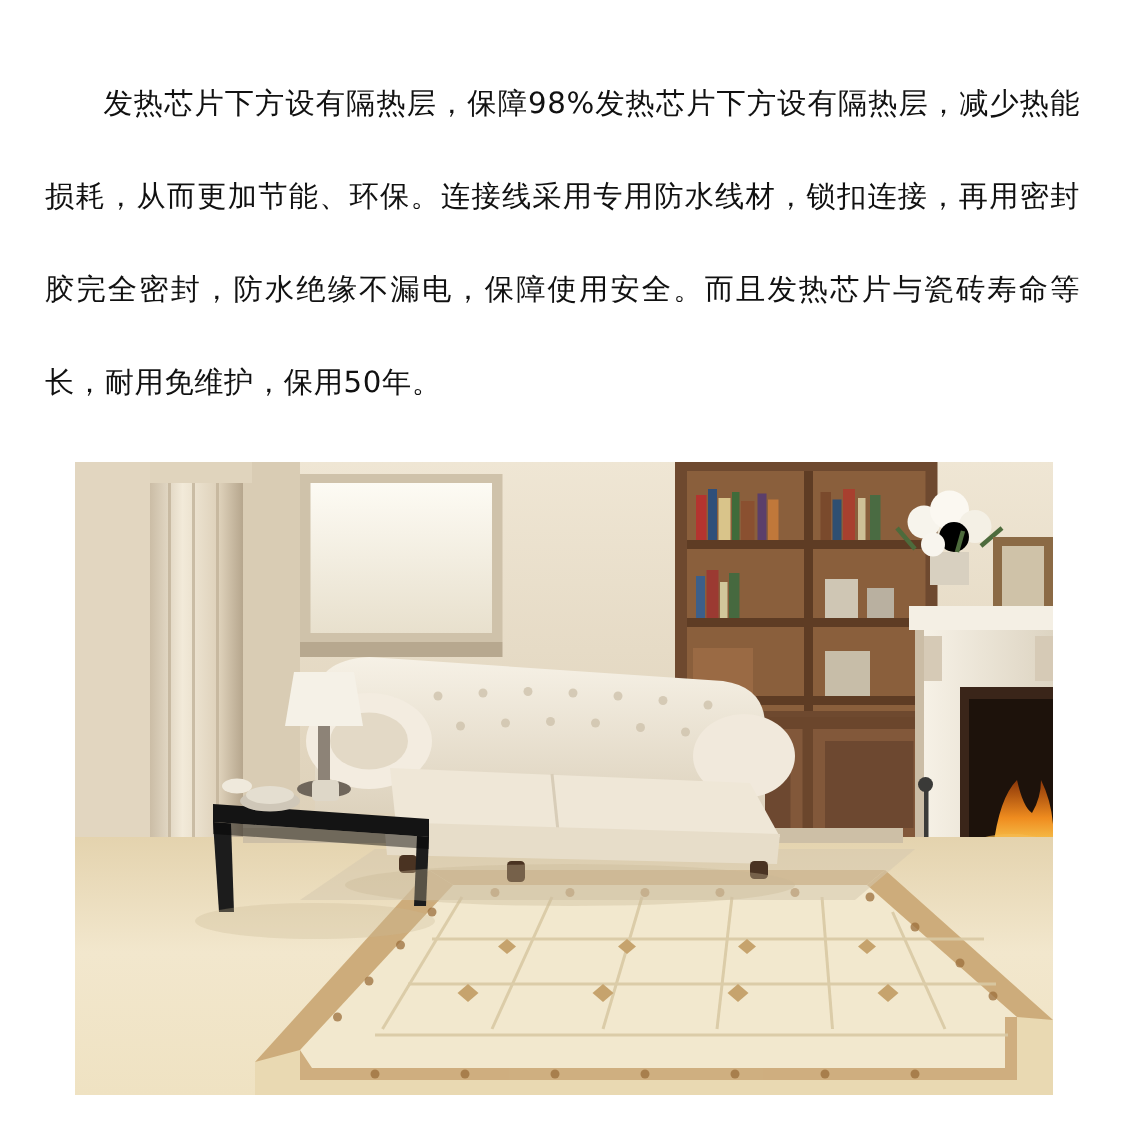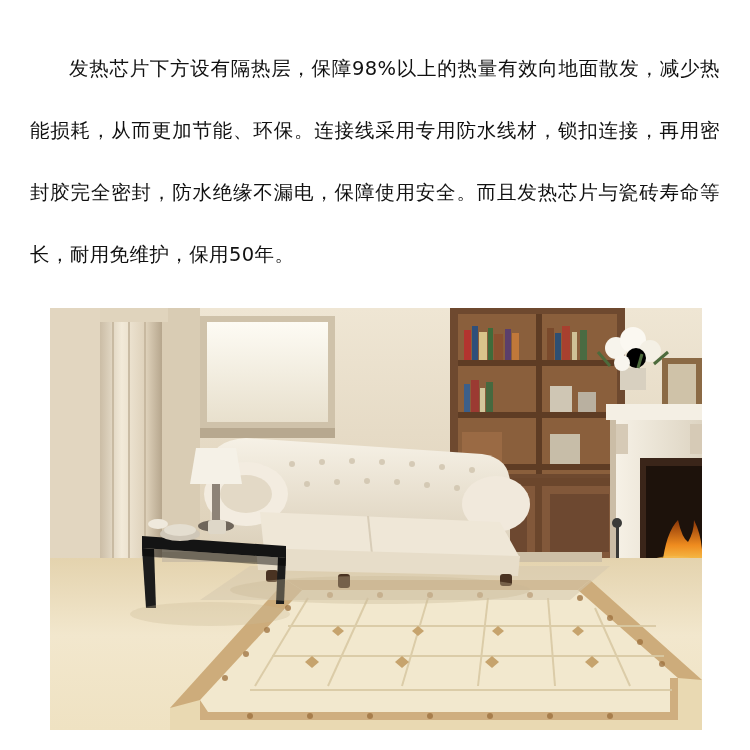--- a/index.html
+++ b/index.html
@@ -40,21 +40,21 @@
   }
   .figure svg {
     display: block;
   }
 </style>
 </head>
 <body>
 
 <div class="page">
 
-  <p class="article-text">发热芯片下方设有隔热层，保障98%以上的热量有效向地面散发，减少热能损耗，从而更加节能、环保。连接线采用专用防水线材，锁扣连接，再用密封胶完全密封，防水绝缘不漏电，保障使用安全。而且发热芯片与瓷砖寿命等长，耐用免维护，保用50年。</p>
+  <p class="article-text">发热芯片下方设有隔热层，保障98%发热芯片下方设有隔热层，减少热能损耗，从而更加节能、环保。连接线采用专用防水线材，锁扣连接，再用密封胶完全密封，防水绝缘不漏电，保障使用安全。而且发热芯片与瓷砖寿命等长，耐用免维护，保用50年。</p>
 
   <div class="figure">
     <svg width="652" height="422" viewBox="0 0 652 422">
       <defs>
         <linearGradient id="wallGrad" x1="0" y1="0" x2="0" y2="1">
           <stop offset="0%" stop-color="#efe6d4"></stop>
           <stop offset="100%" stop-color="#ddd0b8"></stop>
         </linearGradient>
         <linearGradient id="colGrad" x1="0" y1="0" x2="1" y2="0">
           <stop offset="0%" stop-color="#cbbda6"></stop>

